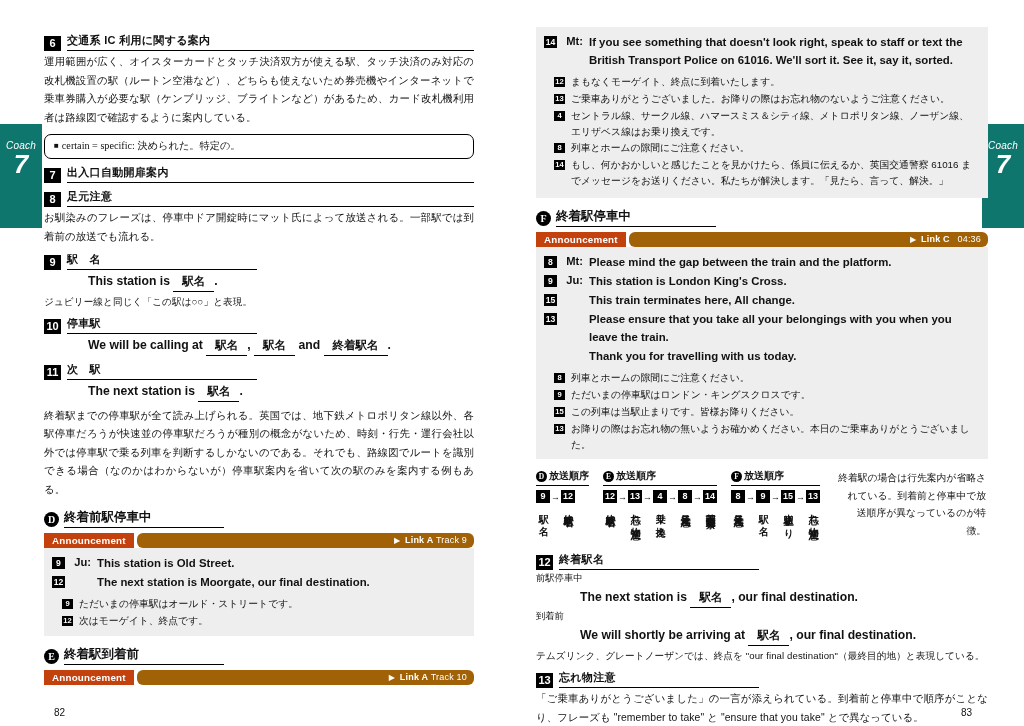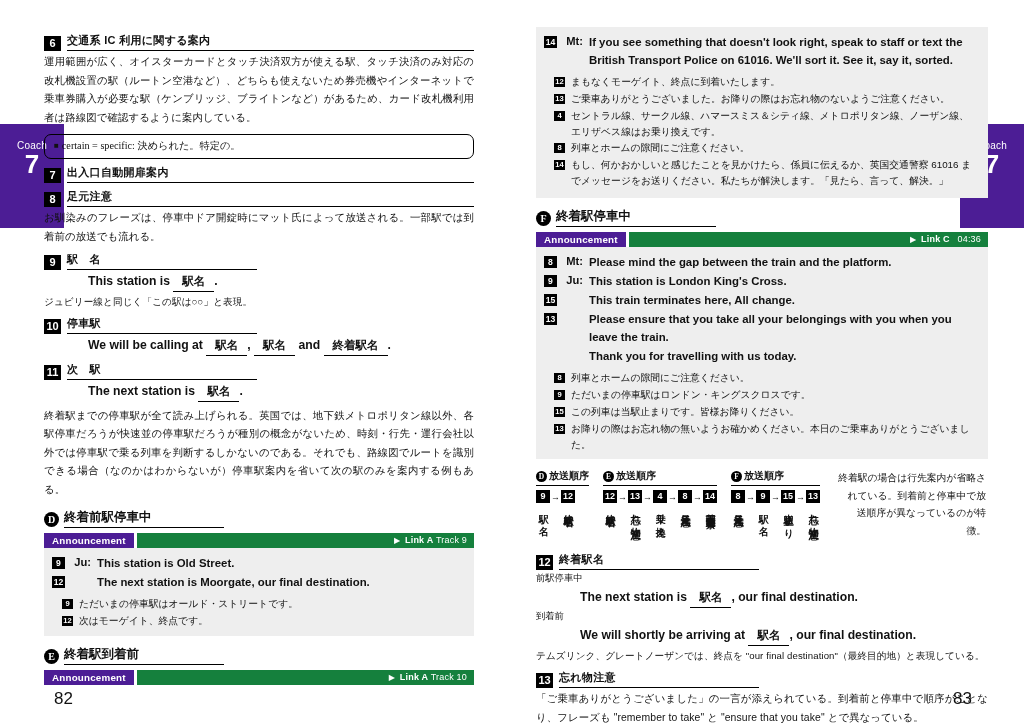--- a/index.html
+++ b/index.html
@@ -12,25 +12,26 @@
   }
   .page {
     position: relative;
     width: 1024px; height: 726px;
     background: #fff;
   }
 
   
   .coach-tab {
     position: absolute;
-    width: 64px;
-    background: #4c1d95;
+    width: 42px;
+    background: #0f766e;
     color: #ffffff;
     text-align: center;
     padding-top: 16px;
+    font-style: italic;
   }
   .coach-tab.left  { left: 0;   top: 124px; height: 104px; }
   .coach-tab.right { right: 0;  top: 124px; height: 104px; }
   .coach-tab .ct-label { font-size: 10px; letter-spacing: .2px; }
   .coach-tab .ct-num   { font-size: 26px; font-weight: bold; line-height: 1.1; margin-top: -1px; }
 
   
   .col { position: absolute; top: 0; }
   .col-left  { left: 44px;  width: 430px; }
   .col-right { left: 536px; width: 452px; }
@@ -108,31 +109,32 @@
     margin-top: 7px;
     font-size: 10.2px;
     font-family: Liberation Serif, serif;
   }
   .notebox .sq { font-size: 8px; vertical-align: 1.5px; margin-right: 3px; }
 
   
   .ann-wrap { margin-top: 5px; }
   .ann-head { display: flex; height: 15px; }
   .ann-head .lab {
-    background: #4c1d95; color: #fff;
+    background: #c2410c; color: #fff;
     font-size: 9.8px; font-weight: bold;
     padding: 0 8px; line-height: 15px;
     letter-spacing: .2px;
   }
   .ann-head .bar {
-    flex: 1 1 auto; background: #15803d; margin-left: 3px;
+    flex: 1 1 auto; background: #a16207; margin-left: 3px;
     color: #fff; text-align: right;
     font-size: 9px; line-height: 15px;
     padding-right: 7px;
     letter-spacing: .2px;
+    border-radius: 6px;
   }
   .ann-head .bar .tri { font-size: 8px; margin-right: 2px; }
   .ann-head .bar b { font-weight: bold; }
   .ann-body { background: #eeeeee; padding: 6px 10px 7px 8px; }
 
   .dlg-row { display: flex; align-items: flex-start; margin-bottom: 1px; }
   .dlg-num {
     flex: 0 0 auto; width: 13px; height: 12px;
     background: #000; color: #fff;
     font-size: 8.6px; font-weight: bold;
@@ -181,21 +183,21 @@
     text-orientation: upright;
     font-size: 10px; font-weight: bold;
     margin-top: 3px; letter-spacing: 1px;
     line-height: 1.05;
     white-space: nowrap;
   }
   .bo-arrow { font-size: 9px; margin: 1px 1px 0 1px; line-height: 13px; }
   .bo-note { font-size: 9.8px; line-height: 1.78; width: 148px; margin-left: 4px; text-align: right; }
 
   
-  .pgnum { position: absolute; bottom: 17px; font-size: 17px; color: #111; }
+  .pgnum { position: absolute; bottom: 8px; font-size: 10px; color: #111; }
   .pgnum.l { left: 54px; }
   .pgnum.r { right: 52px; }
 </style>
 </head>
 <body>
 
 <div class="page">
 
   <div class="coach-tab left">
     <div class="ct-label">Coach</div>

